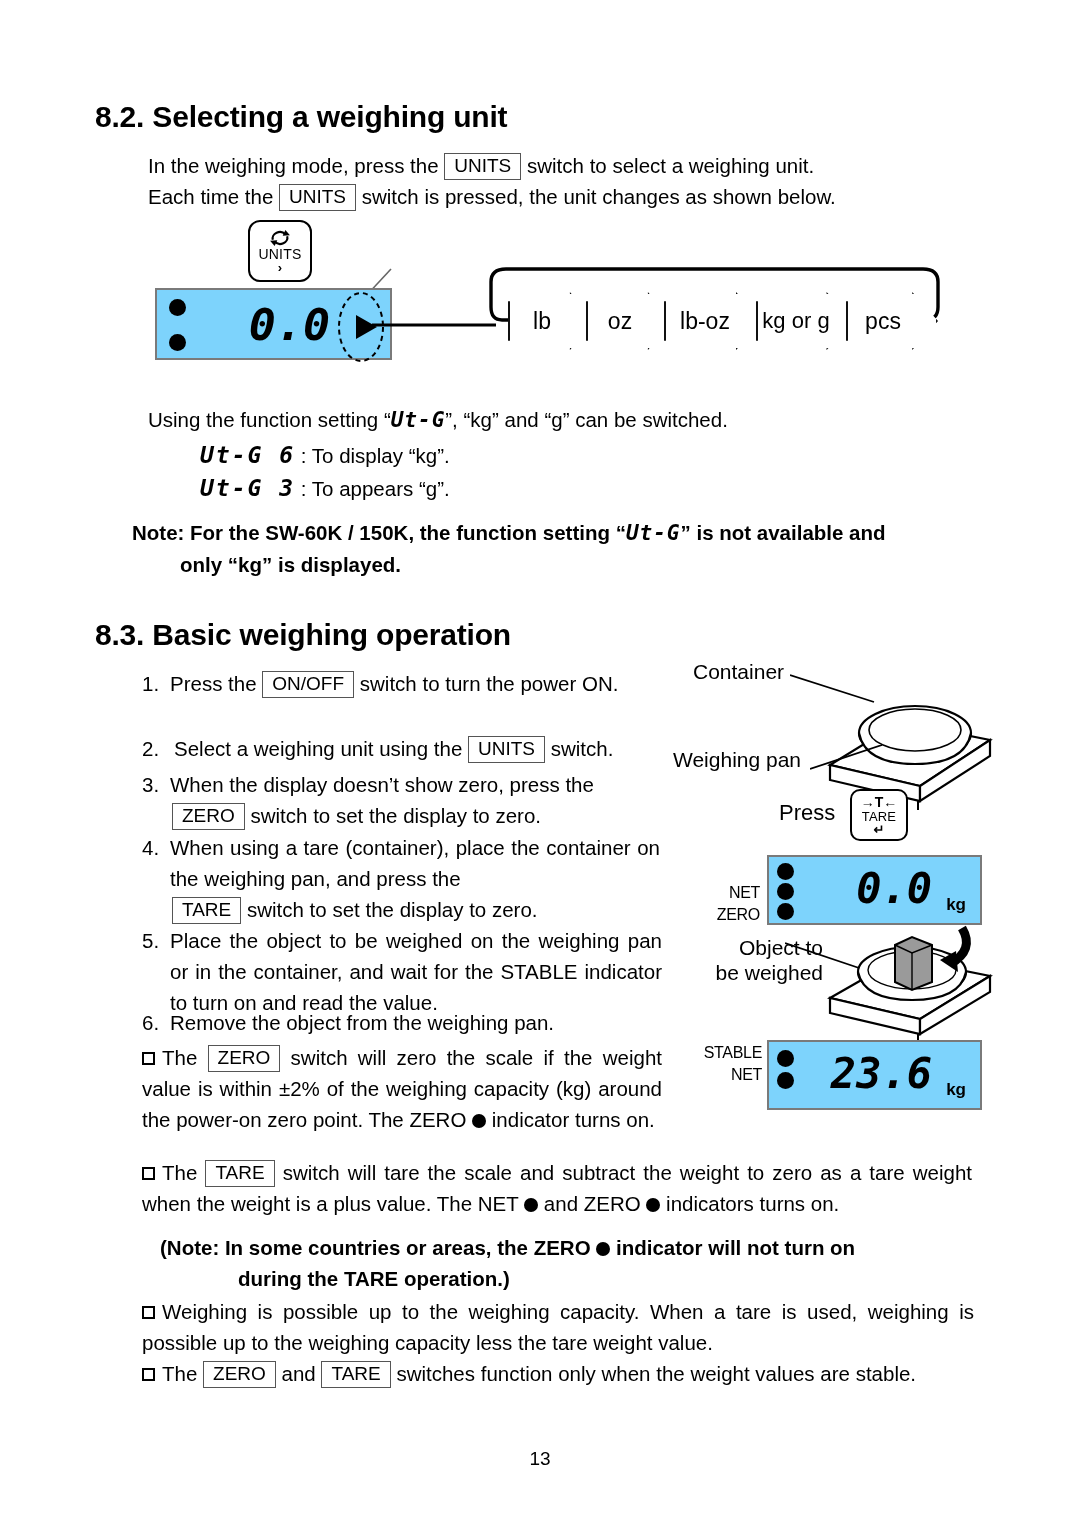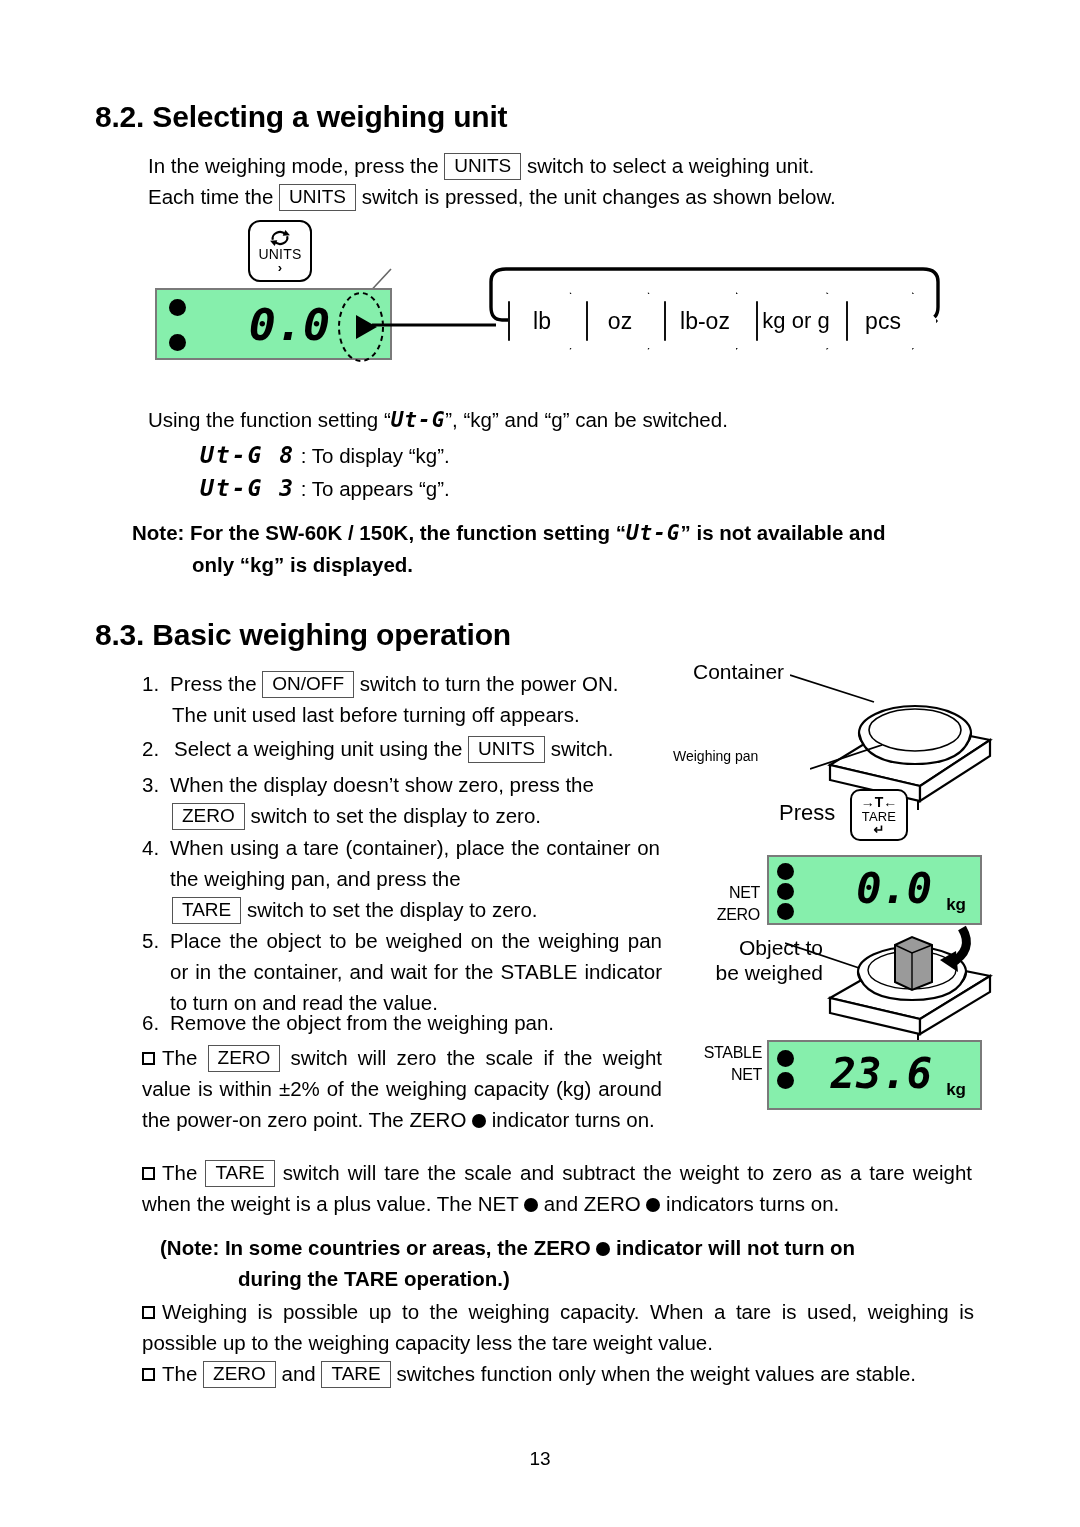--- a/index.html
+++ b/index.html
@@ -60,21 +60,21 @@
     align-items: center; justify-content: center;
   }
   .hw-btn .lbl { font-size: 14px; line-height: 15px; letter-spacing: .2px;}
   .hw-btn .sub { font-size: 13px; line-height: 11px; font-weight: bold;}
   .hw-btn .top { font-size: 14px; line-height: 14px; font-weight: bold; }
 
   
   .lcd {
     position: absolute;
     border: 2.5px solid #7a7a7a;
-    background: #86efac;
+    background: #7dd3fc;
   }
   .lcd .dot {
     position: absolute;
     width: 17px; height: 17px;
     border-radius: 50%;
     background: #000;
   }
   .lcd .val {
     position: absolute;
     font-family: "DejaVu Sans Mono", monospace;
@@ -196,41 +196,40 @@
       </div>
     <div class="chev" style="left:338px; top:0px; width:92px;  height:58px;">
         <span>pcs</span>
       </div>
   </div>
 
   <div class="para" style="left:148px; top:404px; width:780px;">
     <span>Using the function setting “</span><span class="seg">Ut-G</span><span>”, “kg” and “g” can be switched.</span>
   </div>
   <div class="para" style="left:200px; top:440px; width:500px;">
-    <span class="seg-big">Ut-G 8</span>
+    <span class="seg-big">Ut-G 6</span>
     <span>: To display “kg”.</span>
   </div>
   <div class="para" style="left:200px; top:473px; width:500px;">
     <span class="seg-big">Ut-G 3</span>
     <span>: To appears “g”.</span>
   </div>
 
   <div class="para boldpara" style="left:132px; top:517px; width:830px;">
     <span>Note: For the SW-60K / 150K, the function setting “</span><span class="seg">Ut-G</span><span>” is not available and</span><br>
-    <span style="display:inline-block; margin-left:60px;text-align:center;">only “kg” is displayed.</span>
+    <span style="display:inline-block; margin-left:48px;text-align:center;">only “kg” is displayed.</span>
   </div>
 
   <h2 class="section-title" style="left:95px; top:618px;">8.3. Basic weighing operation</h2>
 
   <div class="para" style="left:142px; top:668px; width:520px;">
     <span style="position:absolute; left:0;">1.</span>
     <span style="display:inline-block; margin-left:28px;">Press the</span>
     <span class="key">ON/OFF</span>
     <span>switch to turn the power ON.</span><br>
-    <span style="display:inline-block; margin-left:30px;">The unit used last before turning off appears.</span>
   </div>
 
   <div class="para" style="left:142px; top:733px; width:540px;">
     <span style="position:absolute; left:0;">2.</span>
     <span style="display:inline-block; margin-left:32px;">Select a weighing unit using the</span>
     <span class="key">UNITS</span>
     <span>switch.</span>
   </div>
 
   <div class="para" style="left:142px; top:769px; width:540px;">
@@ -305,21 +304,21 @@
     <path d="M40 105 L40 120 L130 141 L130 126 Z" fill="#fff" stroke="#000" stroke-width="2.2"></path>
     <path d="M130 126 L130 141 L200 96 L200 80 Z" fill="#fff" stroke="#000" stroke-width="2.2"></path>
 
     <ellipse cx="125" cy="73" rx="56" ry="27" fill="#fff" stroke="#000" stroke-width="2.2"></ellipse>
     <path d="M69 73 Q75 104 125 104 Q175 104 181 73" fill="#fff" stroke="#000" stroke-width="2.2"></path>
     <ellipse cx="125" cy="70" rx="46" ry="21" fill="#fff" stroke="#000" stroke-width="1.6"></ellipse>
 
     <line x1="128" y1="141" x2="128" y2="152" stroke="#000" stroke-width="2"></line>
   </svg>
 
-  <div style="position:absolute; left:673px; top:748px; font-size:14px;">Weighing pan</div>
+  <div style="position:absolute; left:673px; top:748px; font-size:21px;">Weighing pan</div>
   <svg class="lead" style="left:810px; top:745px;" width="80" height="30">
     <line x1="72" y1="0" x2="0" y2="24" stroke="#000" stroke-width="1.8"></line>
   </svg>
 
   <div style="position:absolute; left:779px; top:800px; font-size:22px;">Press</div>
   <div class="hw-btn" style="left:850px; top:789px; width:58px; height:52px; border-radius:10px;">
     <span class="top">→T←</span>
     <span class="lbl" style="font-size:13px;">TARE</span>
     <span class="sub">↵</span>
   </div>

